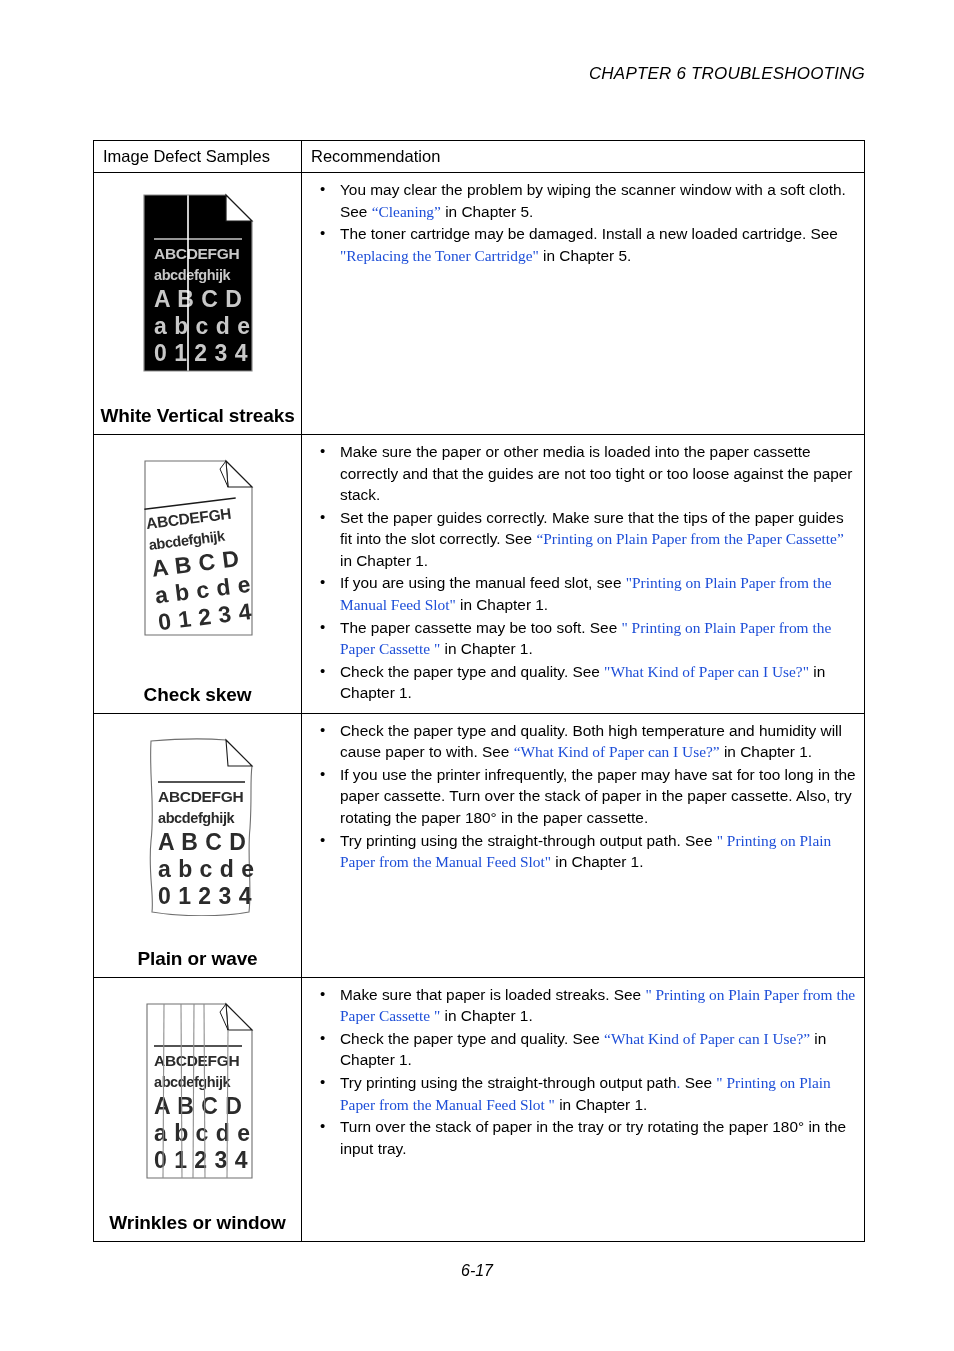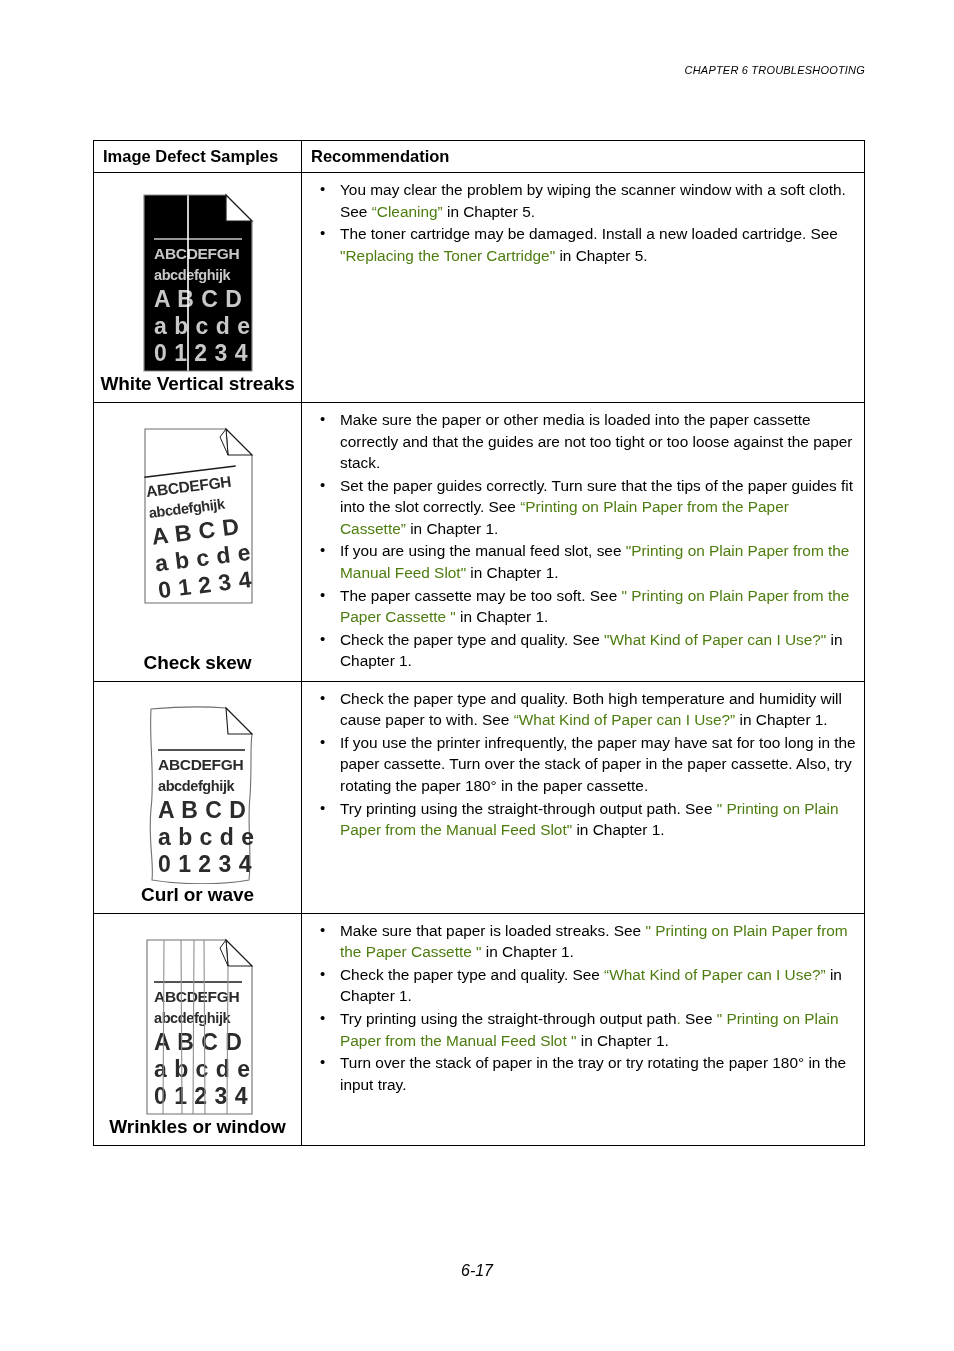--- a/index.html
+++ b/index.html
@@ -14,21 +14,21 @@
     font-family: "Liberation Sans", sans-serif;
     color: #000000;
     overflow: hidden;
   }
 
   
   .running-head {
     position: absolute;
     top: 64px;
     right: 89px;
-    font-size: 11px;
+    font-size: 17px;
     font-style: italic;
     font-weight: normal;
     letter-spacing: 0.2px;
     white-space: nowrap;
   }
 
   
   .footer {
     position: absolute;
     top: 1262px;
@@ -52,40 +52,41 @@
     border: 1.6px solid #000;
     padding: 0;
     vertical-align: top;
   }
   col.c-sample { width: 208px; }
   col.c-rec    { width: 563px; }
 
   .head-cell {
     height: 27px;
     font-size: 16.5px;
-    font-weight: bold;
+    font-weight: normal;
     padding: 2px 0 2px 9px !important;
     text-align: left;
     vertical-align: middle !important;
   }
   
   .col-sample { border-right: 1.6px solid #000; }
   .col-rec    { border-left: 3.2px double #000; }
 
   .sample-cell {
     text-align: center;
     padding: 0 !important;
   }
   .sample-inner {
     display: flex;
     flex-direction: column;
     align-items: center;
     justify-content: flex-start;
     height: 100%;
     box-sizing: border-box;
+    gap: 32px;
   }
   .sample-caption {
     font-size: 19px;
     font-weight: bold;
     letter-spacing: -0.1px;
     margin-top: auto;
     padding-bottom: 7px;
   }
 
   
@@ -102,21 +103,21 @@
     font-size: 15.4px;
     line-height: 1.40;
   }
   ul.rec-list > li::before {
     content: "\2022";
     position: absolute;
     left: 18px;
     top: -1px;
     font-size: 15px;
   }
-  .lnk { color: #4d7c0f; }
+  .lnk { color: #1d4ed8; font-family: Liberation Serif, serif; }
 
   
   .page-svg { display: block; }
 </style>
 </head>
 <body>
 
 <div class="running-head">CHAPTER 6 TROUBLESHOOTING</div>
 
 <table class="defect-table">
@@ -180,21 +181,21 @@
     <text x="8" y="141" font-family="Liberation Sans, sans-serif" font-size="23" font-weight="bold" fill="#2b2b2b" letter-spacing="0.5">a b c d e</text>
     <text x="8" y="168" font-family="Liberation Sans, sans-serif" font-size="23" font-weight="bold" fill="#2b2b2b" letter-spacing="0.5">0 1 2 3 4</text>
       </g>
             </svg>
             <div class="sample-caption">Check skew</div>
           </div>
         </td>
         <td class="rec-cell col-rec">
           <ul class="rec-list">
             <li><span>Make sure the paper or other media is loaded into the paper cassette correctly and that the guides are not too tight or too loose against the paper stack.</span></li>
-            <li><span>Set the paper guides correctly.  Turn sure that the tips of the paper guides fit into the slot correctly.  See </span><span class="lnk">“Printing on Plain Paper from the Paper Cassette”</span><span> in Chapter 1.</span></li>
+            <li><span>Set the paper guides correctly.  Make sure that the tips of the paper guides fit into the slot correctly.  See </span><span class="lnk">“Printing on Plain Paper from the Paper Cassette”</span><span> in Chapter 1.</span></li>
             <li><span>If you are using the manual feed slot, see </span><span class="lnk">"Printing on Plain Paper from the Manual Feed Slot"</span><span> in Chapter 1.</span></li>
             <li><span>The paper cassette may be too soft.  See </span><span class="lnk">" Printing on Plain Paper from the Paper Cassette "</span><span> in Chapter 1.</span></li>
             <li><span>Check the paper type and quality.  See </span><span class="lnk">"What Kind of Paper can I Use?"</span><span> in Chapter 1.</span></li>
           </ul>
         </td>
       </tr>
       <tr>
         <td class="sample-cell col-sample" style="height: 210px;">
           <div class="sample-inner" style="min-height: 210px; padding-top: 22px;">
             <svg class="page-svg" width="112" height="180" viewBox="0 0 112 180" xmlns="http://www.w3.org/2000/svg">
@@ -205,21 +206,21 @@
                L84,4 C60,2 32,3 9,5 Z" fill="#ffffff" stroke="#6f6f6f" stroke-width="1.1"></path>
       <path d="M84,4 L110,30 L86,30 Z" fill="#ffffff" stroke="#1a1a1a" stroke-width="1.1"></path>
       <line x1="16" y1="46" x2="103" y2="46" stroke="#1a1a1a" stroke-width="1.5"></line>
 
     <text x="16" y="66" font-family="Liberation Sans, sans-serif" font-size="15.5" font-weight="bold" fill="#2b2b2b" letter-spacing="-0.3">ABCDEFGH</text>
     <text x="16" y="87" font-family="Liberation Sans, sans-serif" font-size="14.5" font-weight="bold" fill="#2b2b2b" letter-spacing="-0.4">abcdefghijk</text>
     <text x="16" y="114" font-family="Liberation Sans, sans-serif" font-size="23" font-weight="bold" fill="#2b2b2b" letter-spacing="0.5">A B C D</text>
     <text x="16" y="141" font-family="Liberation Sans, sans-serif" font-size="23" font-weight="bold" fill="#2b2b2b" letter-spacing="0.5">a b c d e</text>
     <text x="16" y="168" font-family="Liberation Sans, sans-serif" font-size="23" font-weight="bold" fill="#2b2b2b" letter-spacing="0.5">0 1 2 3 4</text>
             </svg>
-            <div class="sample-caption">Curl or wave</div>
+            <div class="sample-caption">Plain or wave</div>
           </div>
         </td>
         <td class="rec-cell col-rec">
           <ul class="rec-list">
             <li><span>Check the paper type and quality.  Both high temperature and humidity will cause paper to with.  See  </span><span class="lnk">“What Kind of Paper can I Use?”</span><span> in Chapter 1.</span></li>
             <li><span>If you use the printer infrequently, the paper may have sat for too long in the paper cassette.  Turn over the stack of paper in the paper cassette.  Also, try rotating the paper 180° in the paper cassette.</span></li>
             <li><span>Try printing using the straight-through output path.  See </span><span class="lnk">" Printing on Plain Paper from the Manual Feed Slot"</span><span> in Chapter 1.</span></li>
           </ul>
         </td>
       </tr>

